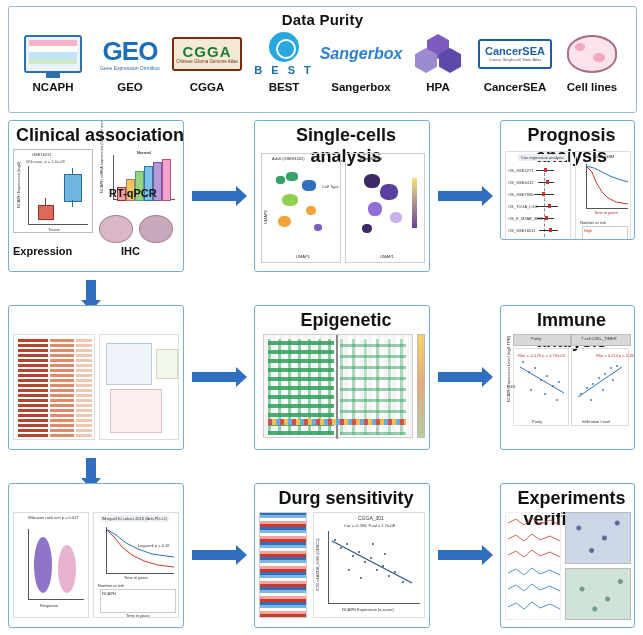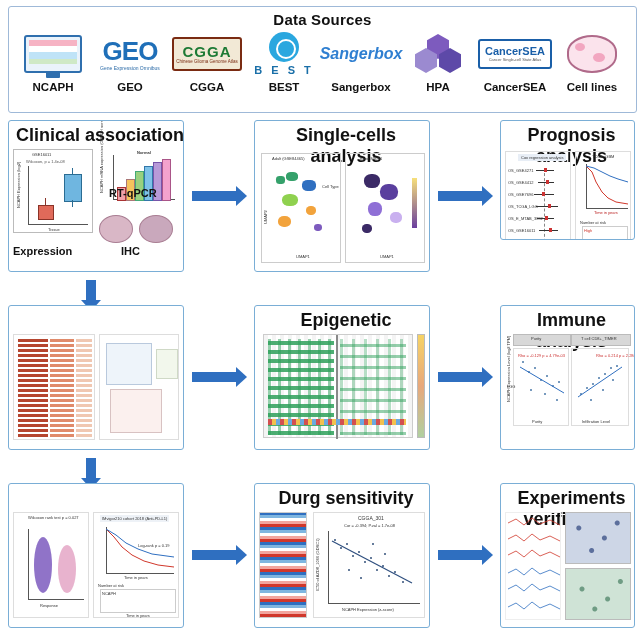--- a/index.html
+++ b/index.html
@@ -95,21 +95,21 @@
   .scatterdots span{position:absolute;width:2px;height:2px;border-radius:50%;}
 
   .subcap{position:absolute;font-size:11px;font-weight:bold;}
 </style>
 </head>
 <body>
 
 <div class="page">
 
   <div class="sources-panel">
-    <div class="sources-title">Data Sources</div>
+    <div class="sources-title">Data Purity</div>
     <div class="sources-row">
 
       <div class="source">
         <div class="src-logo">
           <div class="monitor">
               <div class="scr"></div>
               <div class="stand"></div>
             </div>
         </div>
         <div class="src-label">NCAPH</div>

